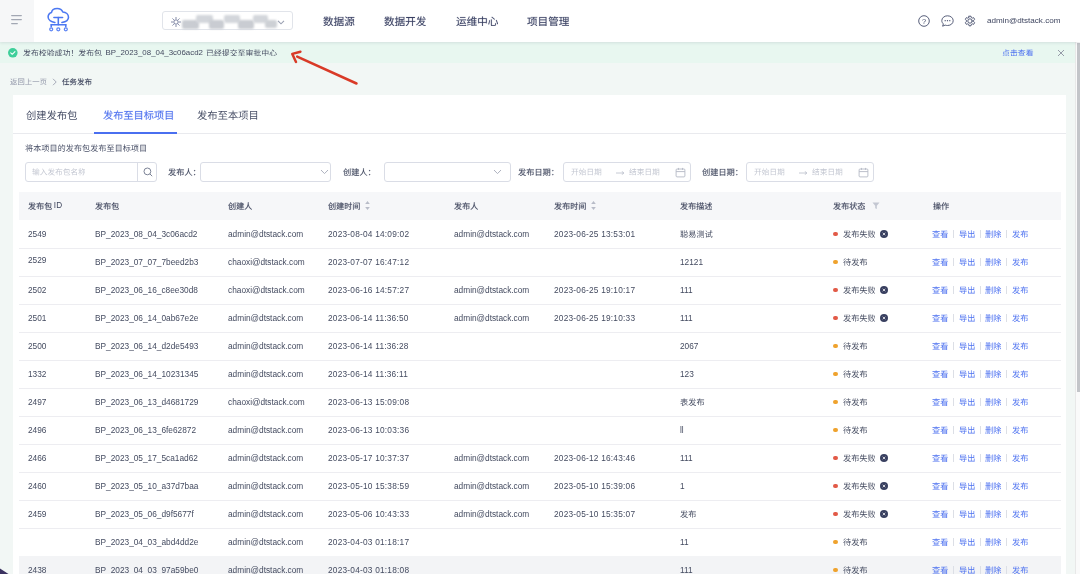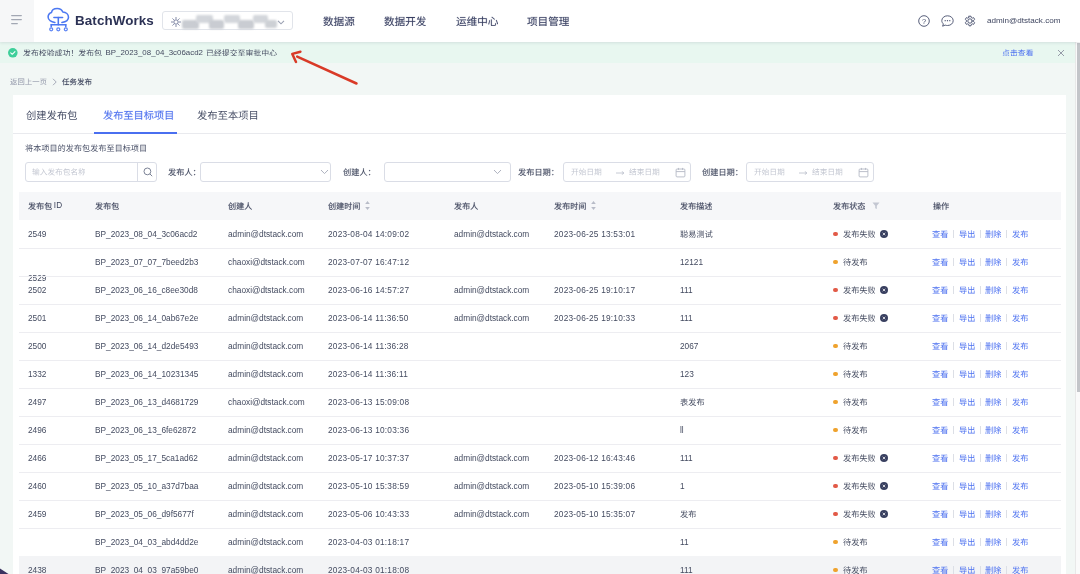--- a/index.html
+++ b/index.html
@@ -108,21 +108,20 @@
         <path d="M5.2 17.7 L19.8 17.7"></path>
 <path d="M5.2 17.7 L5.2 19.8"></path>
         <path d="M19.8 17.7 L19.8 19.8"></path>
 </g>
 <g fill="none" stroke="#5b83f4" stroke-width="1.25">
 <circle cx="5.2" cy="22.3" r="1.5"></circle>
         <circle cx="12.3" cy="22.3" r="1.5"></circle>
         <circle cx="19.8" cy="22.3" r="1.5"></circle>
 </g>
     </svg>
-<div class="abs" style="left:75px;top:0;height:42px;line-height:42px;font-size:13.4px;font-weight:700;color:#2c3255;letter-spacing:.1px">BatchWorks</div>
 <div class="abs" style="left:162px;top:10.5px;width:131px;height:19.5px;border:1px solid #e1e4ea;border-radius:3px;background:#fff">
 <svg class="abs" style="left:8px;top:5.5px" width="10" height="10" viewBox="0 0 10 10">
         <g stroke="#666f92" fill="none" stroke-width="0.9">
           <circle cx="5" cy="5" r="2.2"></circle>
         </g>
         <g stroke="#666f92" stroke-width="0.8" stroke-linecap="round">
           <line x1="8.40" y1="5.00" x2="9.60" y2="5.00"></line>
           <line x1="7.40" y1="7.40" x2="8.25" y2="8.25"></line>
           <line x1="5.00" y1="8.40" x2="5.00" y2="9.60"></line>
           <line x1="2.60" y1="7.40" x2="1.75" y2="8.25"></line>
@@ -626,21 +625,21 @@
     </svg>
     <i></i>
     <svg style="width:16.4px;height:8.2px;vertical-align:-0.98px;" viewBox="0 -880 2000 1000">
       <g fill="#4a6ff0" transform="scale(1,-1)">
         <use href="#g53d1" x="0"></use>
         <use href="#g5e03" x="1000"></use>
       </g>
     </svg>
   </div>
 <div class="abs" style="left:19px;top:247.5px;width:1042px;height:1px;background:#ededf1"></div>
-<div class="abs lat" style="left:28px;top:264px;height:28px">2529</div>
+<div class="abs lat" style="left:28px;top:246px;height:28px">2529</div>
 <div class="abs lat" style="left:95px;top:248px;height:28px">BP_2023_07_07_7beed2b3</div>
 <div class="abs lat" style="left:228px;top:248px;height:28px">chaoxi@dtstack.com</div>
 <div class="abs lat dt" style="left:328px;top:248px;height:28px">2023-07-07 16:47:12</div>
 <div class="abs lat" style="left:680px;top:248px;height:28px">12121</div>
 <div class="abs" style="left:833px;top:248px;height:28px;display:flex;align-items:center">
     <span style="width:4.5px;height:4.5px;border-radius:50%;background:#efa22d;margin-right:5px;flex:none"></span>
     <svg style="width:24.6px;height:8.2px;vertical-align:-0.98px;" viewBox="0 -880 3000 1000">
       <g fill="#444b60" transform="scale(1,-1)">
         <use href="#g5f85" x="0"></use>
         <use href="#g53d1" x="1000"></use>

